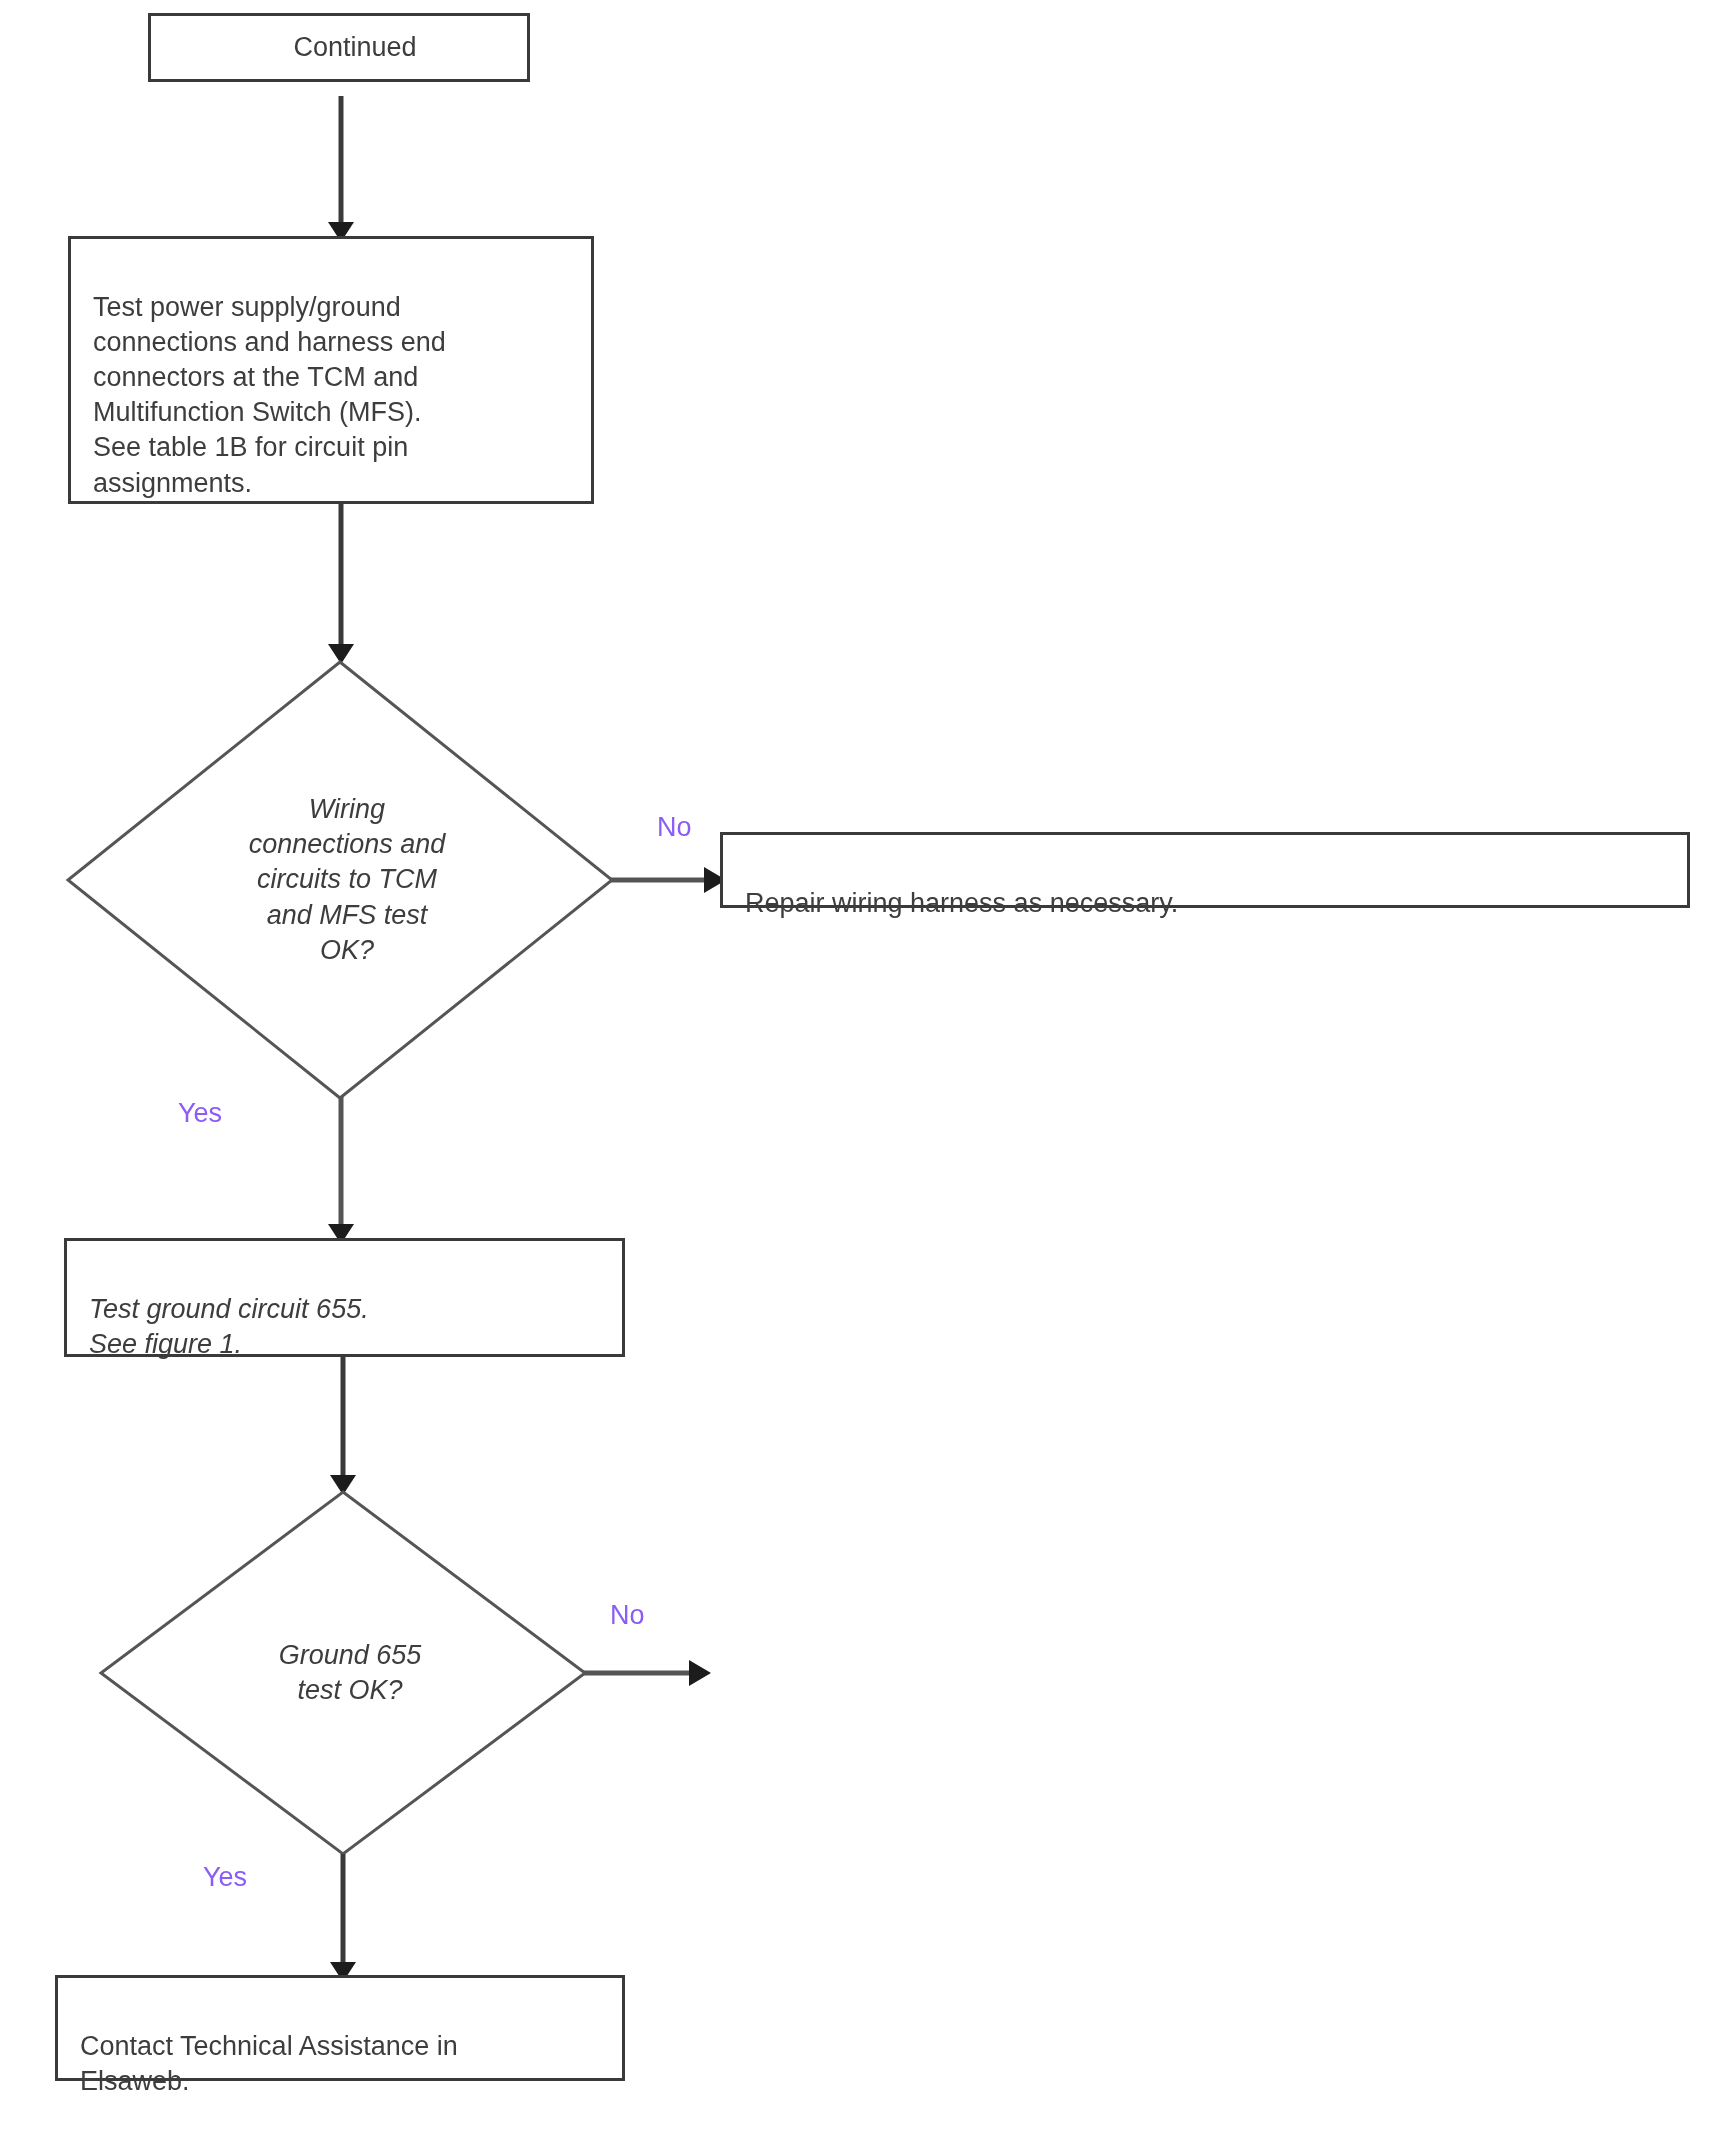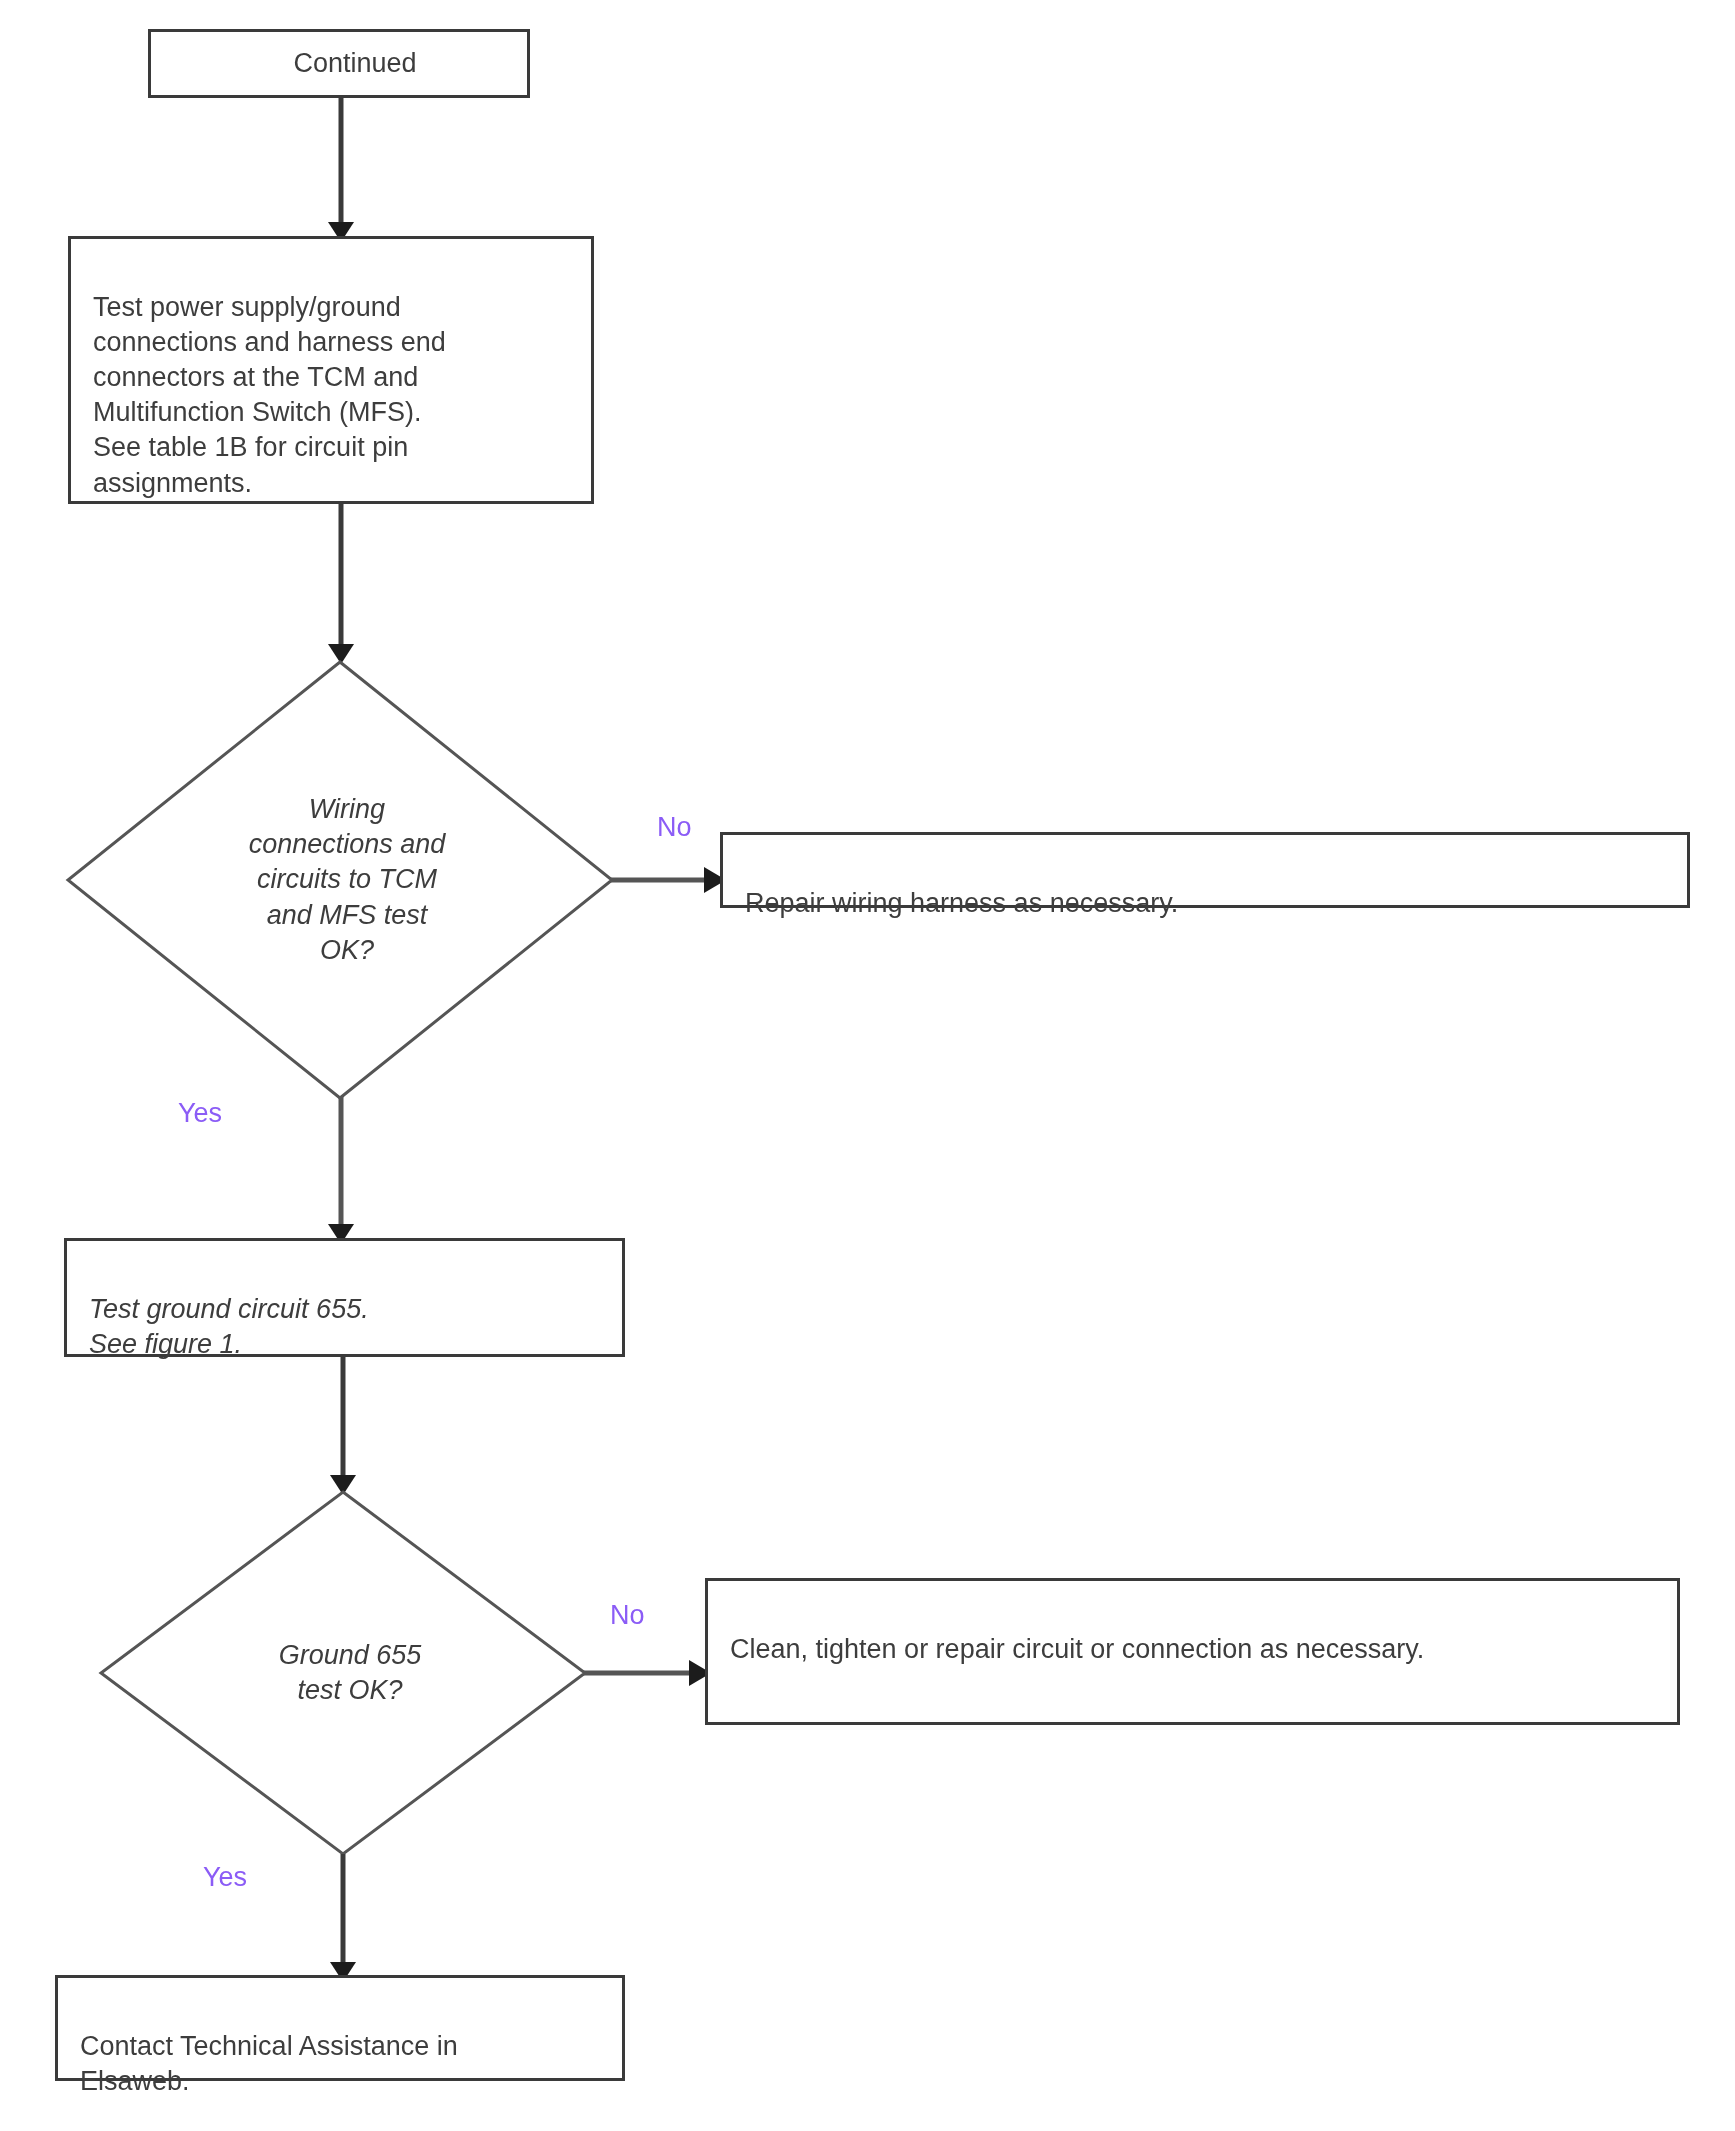--- a/index.html
+++ b/index.html
@@ -73,21 +73,21 @@
   .connector {
     position: absolute;
     overflow: visible;
   }
 </style>
 </head>
 <body>
 
 <div id="canvas">
 
-  <div class="node-box center-label" style="left:148px; top:29px; width:382px; height:69px;padding-left:32px;">
+  <div class="node-box center-label" style="left:148px; top:13px; width:382px; height:69px;padding-left:32px;">
     <span class="txt">Continued</span>
   </div>
 
   <svg class="connector" style="left:310px; top:96px; width:62px; height:146px;">
     <line x1="31" y1="0" x2="31" y2="128" stroke="#3a3a3a" stroke-width="5"></line>
     <polygon points="18,126 44,126 31,146" fill="#1c1c1c"></polygon>
   </svg>
 
   <div class="node-box pad-left" style="left:68px; top:236px; width:526px; height:268px;">
     <span class="txt">Test power supply/ground
@@ -150,23 +150,20 @@
 test OK?</div>
   </div>
 
   <div class="edge-label" style="left:610px; top:1600px;">No</div>
 
   <svg class="connector" style="left:583px; top:1655px; width:130px; height:36px;">
     <line x1="0" y1="18" x2="108" y2="18" stroke="#555555" stroke-width="5"></line>
     <polygon points="106,5 106,31 128,18" fill="#1c1c1c"></polygon>
   </svg>
 
-  <div class="node-box pad-left" style="left:705px; top:1578px; width:975px; height:147px;">
-    <span class="txt">Clean, tighten or repair circuit or connection as necessary.</span>
-  </div>
 
   <div class="edge-label" style="left:203px; top:1862px;">Yes</div>
 
   <svg class="connector" style="left:312px; top:1854px; width:62px; height:128px;">
     <line x1="31" y1="0" x2="31" y2="110" stroke="#3a3a3a" stroke-width="5"></line>
     <polygon points="18,108 44,108 31,128" fill="#1c1c1c"></polygon>
   </svg>
 
   <div class="node-box pad-left" style="left:55px; top:1975px; width:570px; height:106px;">
     <span class="txt">Contact Technical Assistance in

